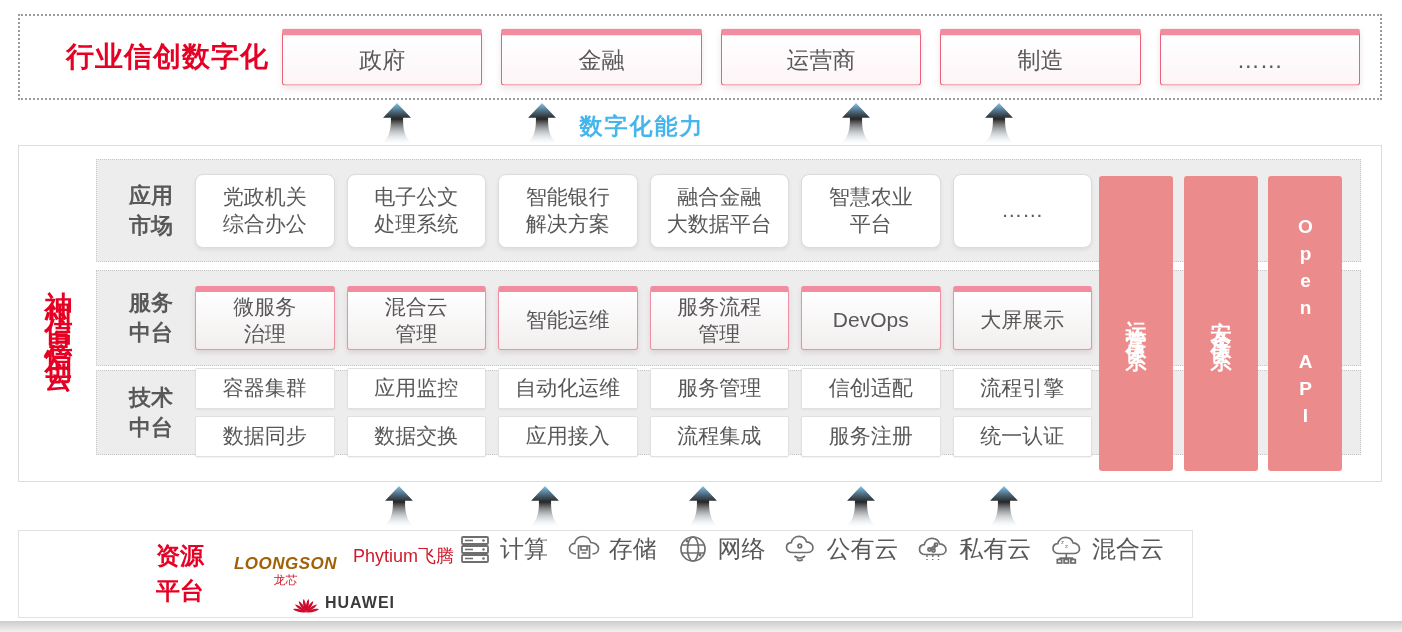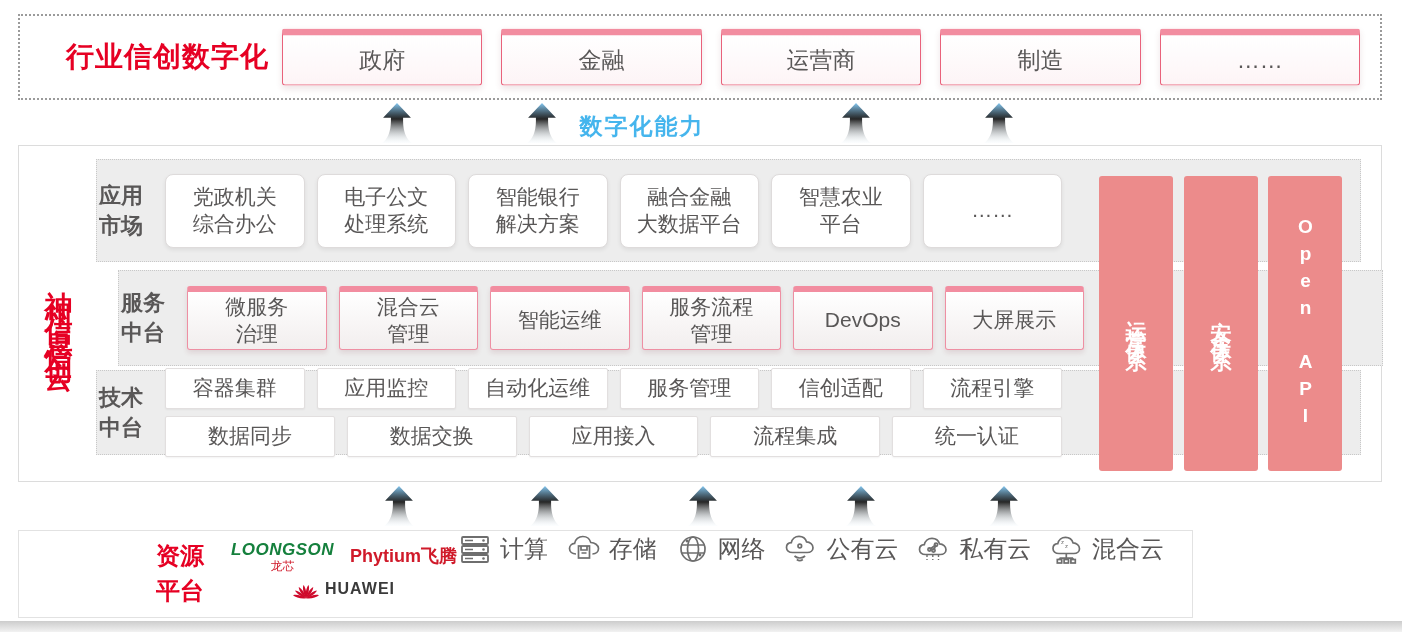--- a/index.html
+++ b/index.html
@@ -24,23 +24,23 @@
             font-size:23px; font-weight:bold; color:#45b5ed; letter-spacing:2px; }
 
   
   .main { position:absolute; left:18px; top:145px; width:1364px; height:337px;
             border:1px solid #dcdcdc; background:#fff; }
   .vtitle { position:absolute; left:20px; top:50%; transform:translateY(-50%);
             writing-mode:vertical-rl; text-orientation:upright;
             font-size:28px; font-weight:bold; color:#e60023; letter-spacing:13px; }
   .rows { position:absolute; left:77px; top:0; width:1265px; height:100%; }
   .row { position:absolute; left:0; width:100%; background:#ededed;
-            border:1px dotted #c8c8c8; display:flex; align-items:center; padding-left:2px; }
+            border:1px dotted #c8c8c8; display:flex; align-items:center; padding-left:32px; }
   .row-app  { top:13px;  height:103px; }
-  .row-svc  { top:124px; height:96px;margin-left:22px;  }
+  .row-svc  { top:124px; height:96px;  }
   .row-tech { top:224px; height:85px; }
   .row-label { width:52px; flex:none; font-size:22px; font-weight:bold; color:#595757;
             white-space:pre-line; line-height:1.35; }
   .cards { display:flex; gap:12px; margin-left:14px; width:897px; flex:none; }
   .card { flex:1 1 0; display:flex; align-items:center; justify-content:center; text-align:center;
             font-size:21px; color:#595757; white-space:pre-line; line-height:1.25; background:#fff; }
   .card-app { height:74px; border:1px solid #dedbdb; border-radius:8px;
             box-shadow:0 2px 4px rgba(0,0,0,.07); }
   .card-svc { height:64px; border:1px solid #ee8fa3; border-top:6px solid #f28da0; border-radius:3px;
             background:linear-gradient(#ffffff,#f2eeee); box-shadow:0 3px 5px rgba(120,40,60,.12); }
@@ -57,23 +57,23 @@
 
   
   .res { position:absolute; left:18px; top:530px; width:1175px; height:88px;
             border:1px solid #e2e2e2; background:#fff; }
   .res-title { position:absolute; left:137px; top:50%; transform:translateY(-50%);
             font-size:24px; font-weight:bold; color:#e60023; white-space:pre-line; line-height:1.45; }
   .vendors { position:absolute; left:190px; width:270px; top:9px; display:flex;
             flex-direction:column; align-items:center; gap:3px; }
   .vendor-row1 { display:flex; align-items:flex-start; gap:16px; }
   .loongson-block { display:flex; flex-direction:column; align-items:center; }
-  .loongson-en { font-size:17px; font-weight:bold; font-style:italic; color:#15803d; letter-spacing:.5px; }
+  .loongson-en { font-size:17px; font-weight:bold; font-style:italic; color:#a16207; letter-spacing:.5px;margin-top:14px; }
   .loongson-cn { font-size:12px; font-weight:normal; color:#d01a2a; margin-top:-2px; }
-  .phytium { font-size:18px; font-weight:bold; color:#d01a2a; padding-top:4px; }
+  .phytium { font-size:18px; font-weight:normal; color:#d01a2a; padding-top:4px; }
   .huawei { display:flex; align-items:center; gap:6px; }
   .huawei-text { font-size:16px; font-weight:bold; color:#3a3a3a; letter-spacing:1px; }
   .res-items { position:absolute; left:438px; right:28px; top:0; height:100%;
             display:flex; align-items:flex-start; justify-content:space-between; }
   .res-item { display:flex; align-items:center; gap:7px; font-size:24px; color:#595757; }
   .res-item svg { display:block; }
 
   .bottom-strip { position:absolute; left:0; top:621px; width:1402px; height:11px;
             background:linear-gradient(#cccccc,#f2f2f2); }
 </style>
@@ -176,20 +176,21 @@
             <div class="card card-tech">自动化运维</div>
             <div class="card card-tech">服务管理</div>
             <div class="card card-tech">信创适配</div>
             <div class="card card-tech">流程引擎</div>
           </div>
           <div class="tech-row">
             <div class="card card-tech">数据同步</div>
             <div class="card card-tech">数据交换</div>
             <div class="card card-tech">应用接入</div>
             <div class="card card-tech">流程集成</div>
+            <div class="card card-tech">服务注册</div>
             <div class="card card-tech">统一认证</div>
           </div>
         </div>
       </div>
     </div>
 
     <div class="pillar pillar-1">运营体系</div>
     <div class="pillar pillar-2">安全体系</div>
     <div class="pillar pillar-3">Open API</div>
   </div>

